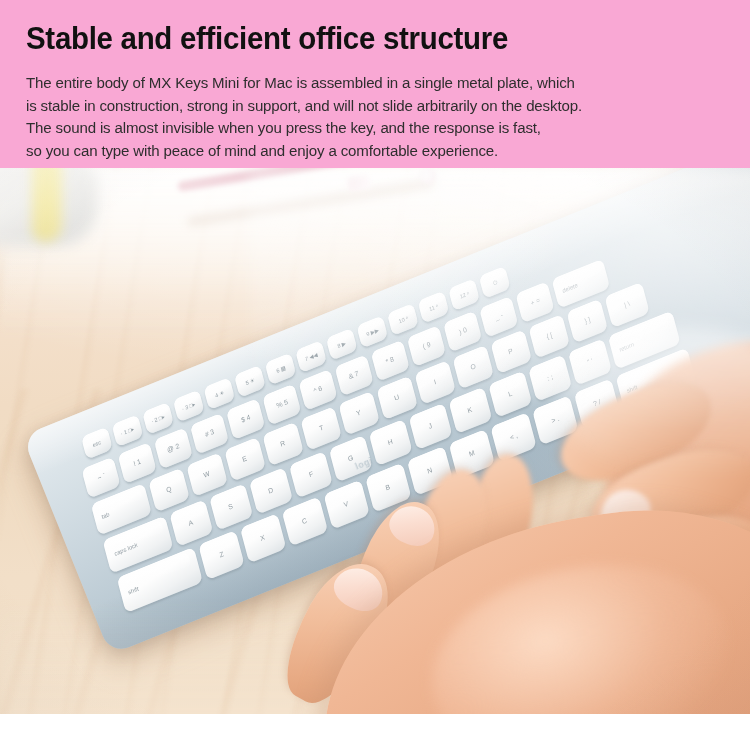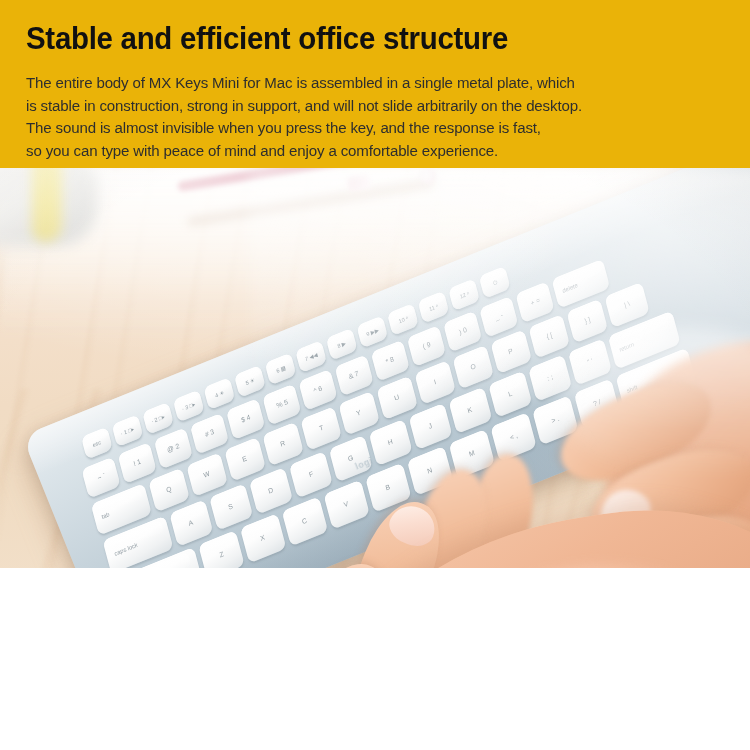--- a/index.html
+++ b/index.html
@@ -3,21 +3,21 @@
 <meta charset="utf-8">
 <title>Stable and efficient office structure</title>
 <style>
   html,body{margin:0;padding:0;}
   body{
     width:750px;height:750px;
     background:#ffffff;
     font-family:"Liberation Sans","DejaVu Sans",sans-serif;
     overflow:hidden;
   }
-  .page{position:relative;width:750px;height:568px;background:#eab308;overflow:hidden;}
+  .page{position:relative;width:750px;height:714px;background:#f9a8d4;overflow:hidden;}
 
   
   .text-block{position:absolute;left:0;top:0;width:750px;z-index:30;}
   .headline{
     position:absolute;left:26px;top:20px;
     font-size:31px;line-height:38px;
     font-weight:700;color:#111111;
     letter-spacing:-0.3px;
     transform:scaleX(0.95);transform-origin:left center;
     white-space:nowrap;

